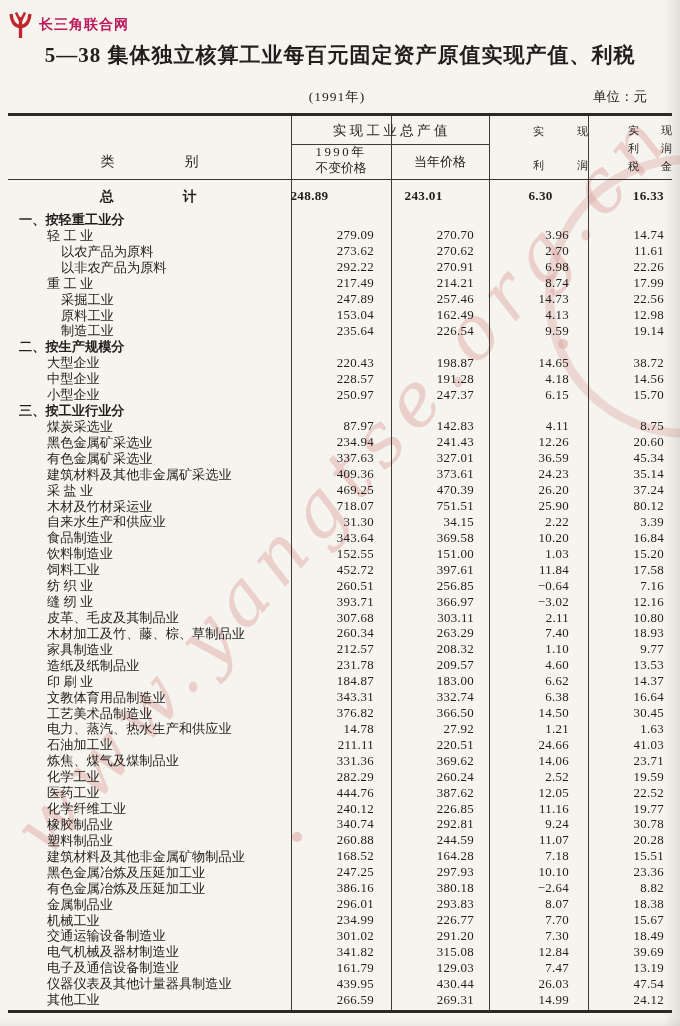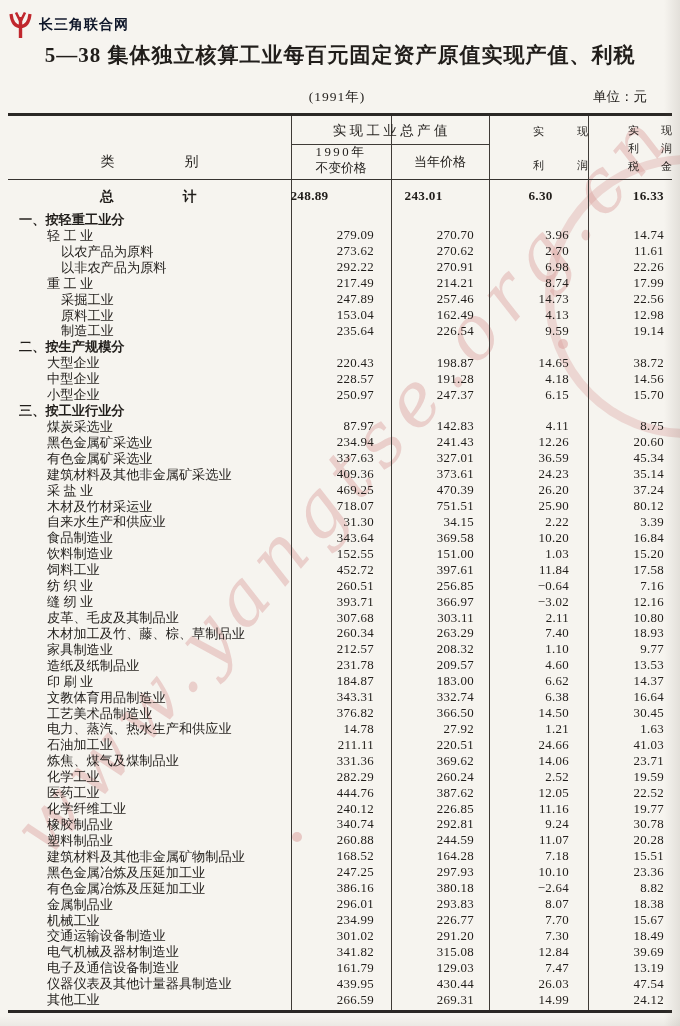--- a/index.html
+++ b/index.html
@@ -10,21 +10,21 @@
     color:#211e1b;
   }
   
   .scan-edge{position:absolute;right:0;top:0;bottom:0;width:16px;z-index:6;
     background:linear-gradient(to right, rgba(110,100,90,0), rgba(110,100,90,0.14));}
   .scan-bottom{position:absolute;left:0;right:0;bottom:0;height:10px;z-index:6;
     background:linear-gradient(to bottom, rgba(110,100,90,0), rgba(110,100,90,0.08));}
 
   
   .logo{position:absolute;left:8px;top:11px;display:flex;align-items:center;gap:6px;z-index:3;}
-  .logo-text{font-size:14px;font-weight:bold;color:#0f172a;letter-spacing:1px;}
+  .logo-text{font-size:14px;font-weight:bold;color:#be185d;letter-spacing:1px;}
 
   
   .title{position:absolute;top:41px;left:0;width:100%;text-align:center;
     font-size:21px;font-weight:bold;letter-spacing:1px;z-index:3;}
   .meta-row{position:absolute;top:88px;left:0;width:100%;height:18px;font-size:13.5px;z-index:3;}
   .year-note{position:absolute;left:0;right:6px;text-align:center;letter-spacing:1px;}
   .unit-note{position:absolute;right:33px;}
 
   
   .watermark{position:absolute;left:28px;top:800px;width:940px;z-index:1;

